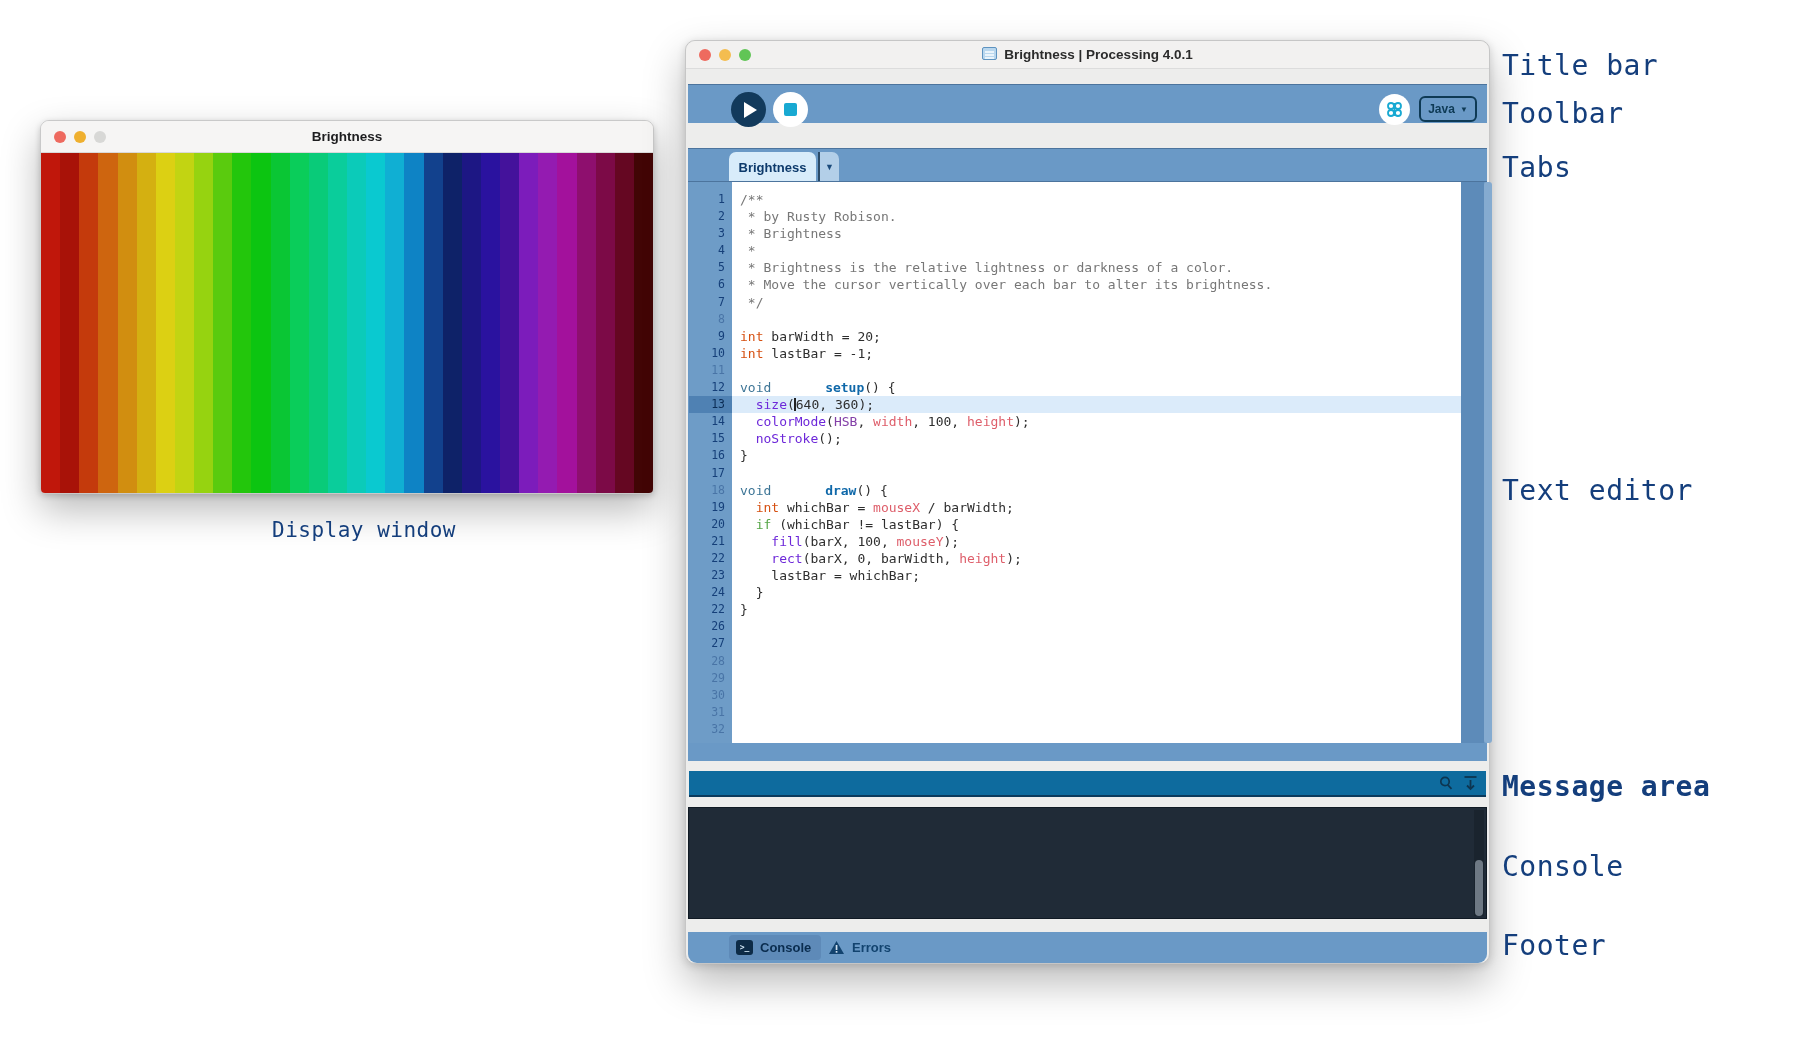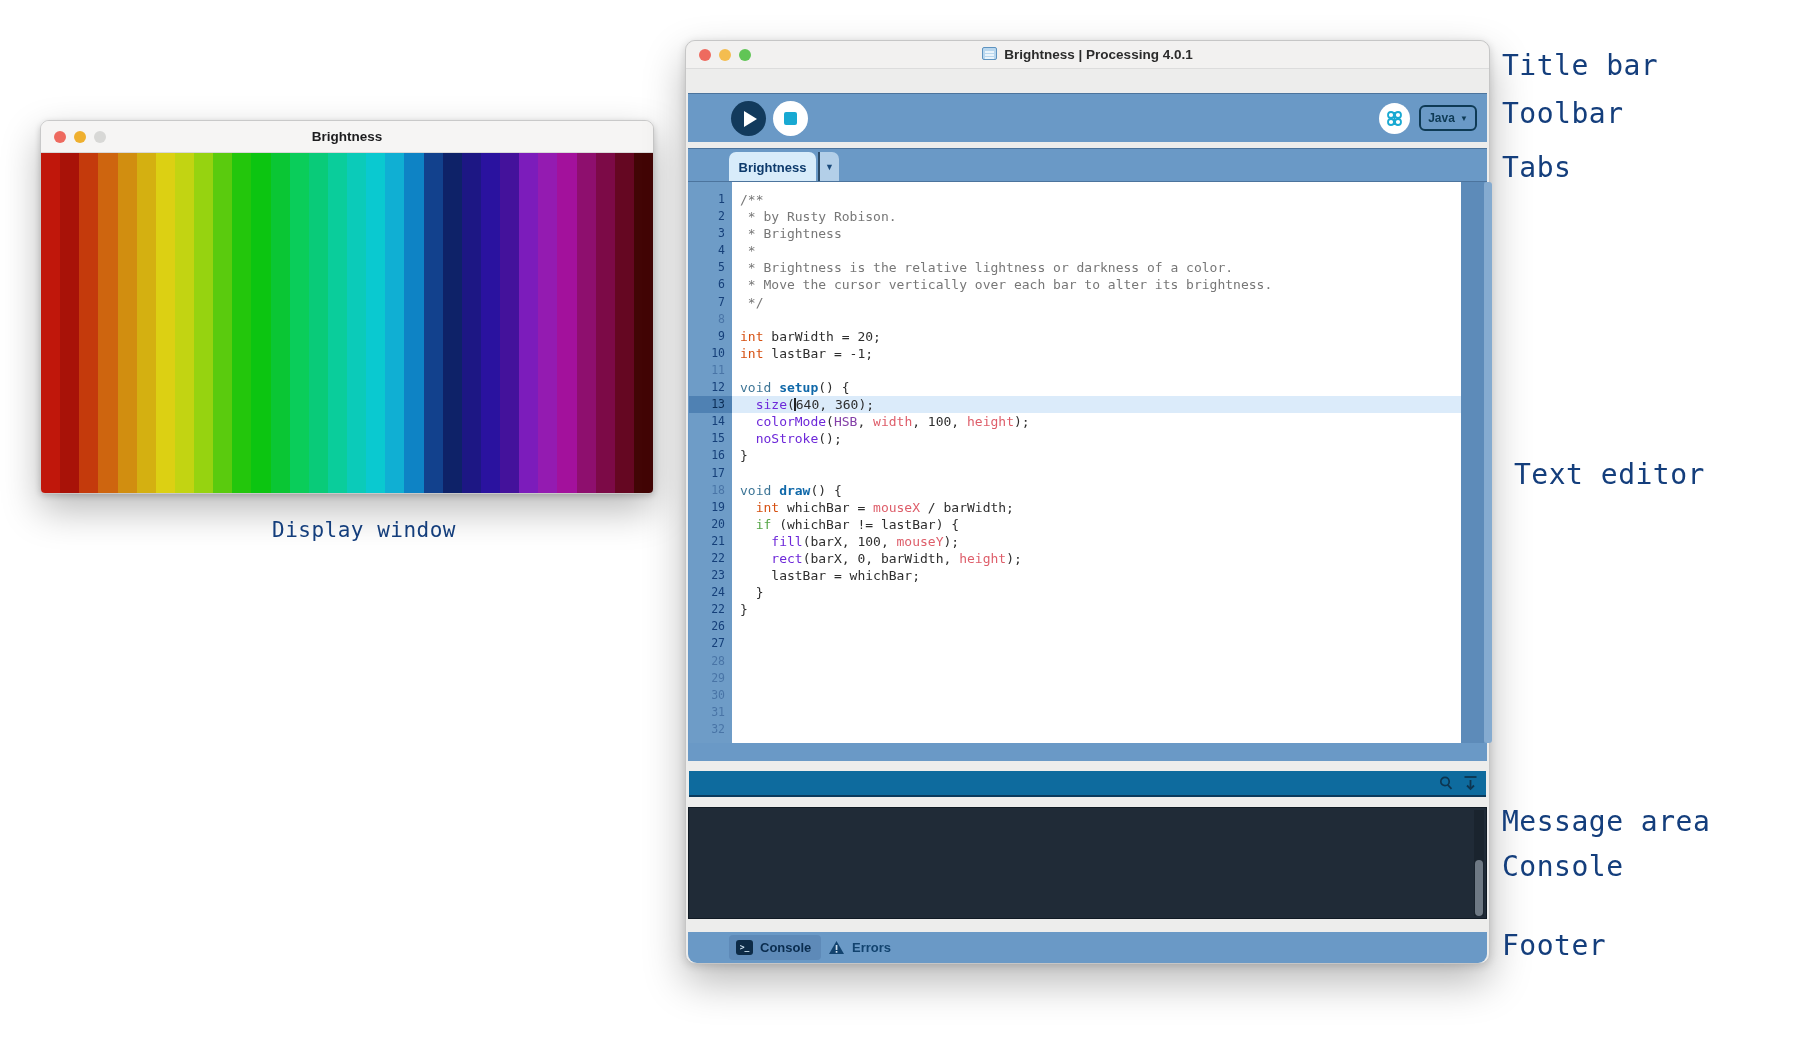--- a/index.html
+++ b/index.html
@@ -26,21 +26,21 @@
           background:#ededec; border-radius:10px; border:1px solid #c6c6c6;
           box-shadow:0 18px 42px rgba(0,0,0,.28), 0 2px 8px rgba(0,0,0,.15); }
   .pwin-titlebar { position:absolute; left:0; top:0; width:100%; height:28px;
                    border-bottom:1px solid #dcdcdc; display:flex; align-items:center; justify-content:center;
                    border-radius:10px 10px 0 0; background:#f2f1f0; }
   .pwin-title { font-size:13.5px; font-weight:bold; color:#2b2b2b; display:flex; align-items:flex-start; gap:7px; }
   .doc-icon { width:15px; height:13px; background:#b9d7ee; border:1px solid #5e93c0; border-radius:2px; position:relative; display:inline-block; }
   .doc-icon::before { content:""; position:absolute; left:2px; right:2px; top:3px; height:1.5px; background:#eaf4fb; box-shadow:0 3px 0 #eaf4fb, 0 6px 0 #eaf4fb; }
 
   .blue-bar { position:absolute; left:2px; right:2px; background:#6a99c6; border-top:1px solid rgba(20,50,80,.35); }
-  .toolbar { top:52px; height:49px; }
+  .toolbar { top:43px; height:39px; }
   .btn-circle { position:absolute; top:7px; width:35px; height:35px; border-radius:50%; display:flex; align-items:center; justify-content:center; cursor:pointer; }
   .run  { left:43px; background:#123a5c; }
   .run .tri { width:0; height:0; border-left:13px solid #ffffff; border-top:8px solid transparent; border-bottom:8px solid transparent; margin-left:3px; }
   .stop { left:85px; background:#ffffff; }
   .stop .sq { width:13px; height:13px; background:#18a9d2; border-radius:2px; }
   .debug { right:77px; top:9px; width:31px; height:31px; background:#ffffff; }
   .mode-btn { position:absolute; right:10px; top:11px; width:58px; height:26px; border:2px solid #0e3a55; border-radius:6px;
               color:#0e3a55; font-size:12px; font-weight:bold; display:flex; align-items:center; justify-content:center; gap:5px; cursor:pointer; }
   .mode-btn .arr { font-size:8px; }
 
@@ -58,21 +58,21 @@
   .gutter .num { height:17.1px; line-height:17.1px; text-align:right; padding-right:7px; color:#153f79; }
   .gutter .num.dim { color:rgba(21,63,121,.42); }
   .gutter .num.sel { background:#4f81b3; color:#0a2c55; }
   .code-area { position:absolute; left:44px; top:0; width:729px; height:561px; background:#ffffff; overflow:hidden;
                font-family:"DejaVu Sans Mono", monospace; font-size:13px; padding-top:9px; }
   .code-line { height:17.1px; line-height:17.1px; padding-left:8px; white-space:pre; color:#2e2e2e; }
   .code-line.current { background:#dbebfa; }
   .t-c  { color:#777777; }
   .t-k  { color:#d65011; }
   .t-v  { color:#3d7596; }
-  .t-fb { color:#0f68a9; font-weight:bold; }
+  .t-fb { color:#0f68a9; font-weight:bold;margin-left:46px; }
   .t-f  { color:#6d28d9; }
   .t-cn { color:#8440a8; }
   .t-sv { color:#de5e6a; }
   .t-if { color:#55a546; }
   .t-p  { color:#2e2e2e; }
   .caret { display:inline-block; width:2px; height:13px; background:#222; vertical-align:-2px; margin:0 0 0 -1px; }
   .vscroll { position:absolute; left:773px; top:0; width:23px; height:561px; background:#5d8bb9; cursor:pointer; }
   .vscroll .thumb { position:absolute; right:-8px; top:0; width:8px; height:561px; background:#85abd0; border-radius:3px; }
 
   
@@ -294,16 +294,16 @@
         <rect x="7.7" y="11" width="1.7" height="1.7" fill="#cfe0ef"></rect>
       </svg>
       <span class="err-label">Errors</span>
     </div>
   </div>
 </div>
 
 <div class="annotation" style="left: 1502px; top: 49px;">Title bar</div>
 <div class="annotation" style="left: 1502px; top: 97px;">Toolbar</div>
 <div class="annotation" style="left: 1502px; top: 151px;">Tabs</div>
-<div class="annotation" style="left: 1502px; top: 458px; margin-left: 12px;">Text editor</div>
-<div class="annotation" style="left: 1502px; top: 805px;">Message area</div>
+<div class="annotation" style="left: 1502px; top: 474px;">Text editor</div>
+<div class="annotation" style="left: 1502px; top: 770px; font-weight: bold;">Message area</div>
 <div class="annotation" style="left: 1502px; top: 850px;">Console</div>
 <div class="annotation" style="left: 1502px; top: 929px;">Footer</div>
 
 </body></html>

